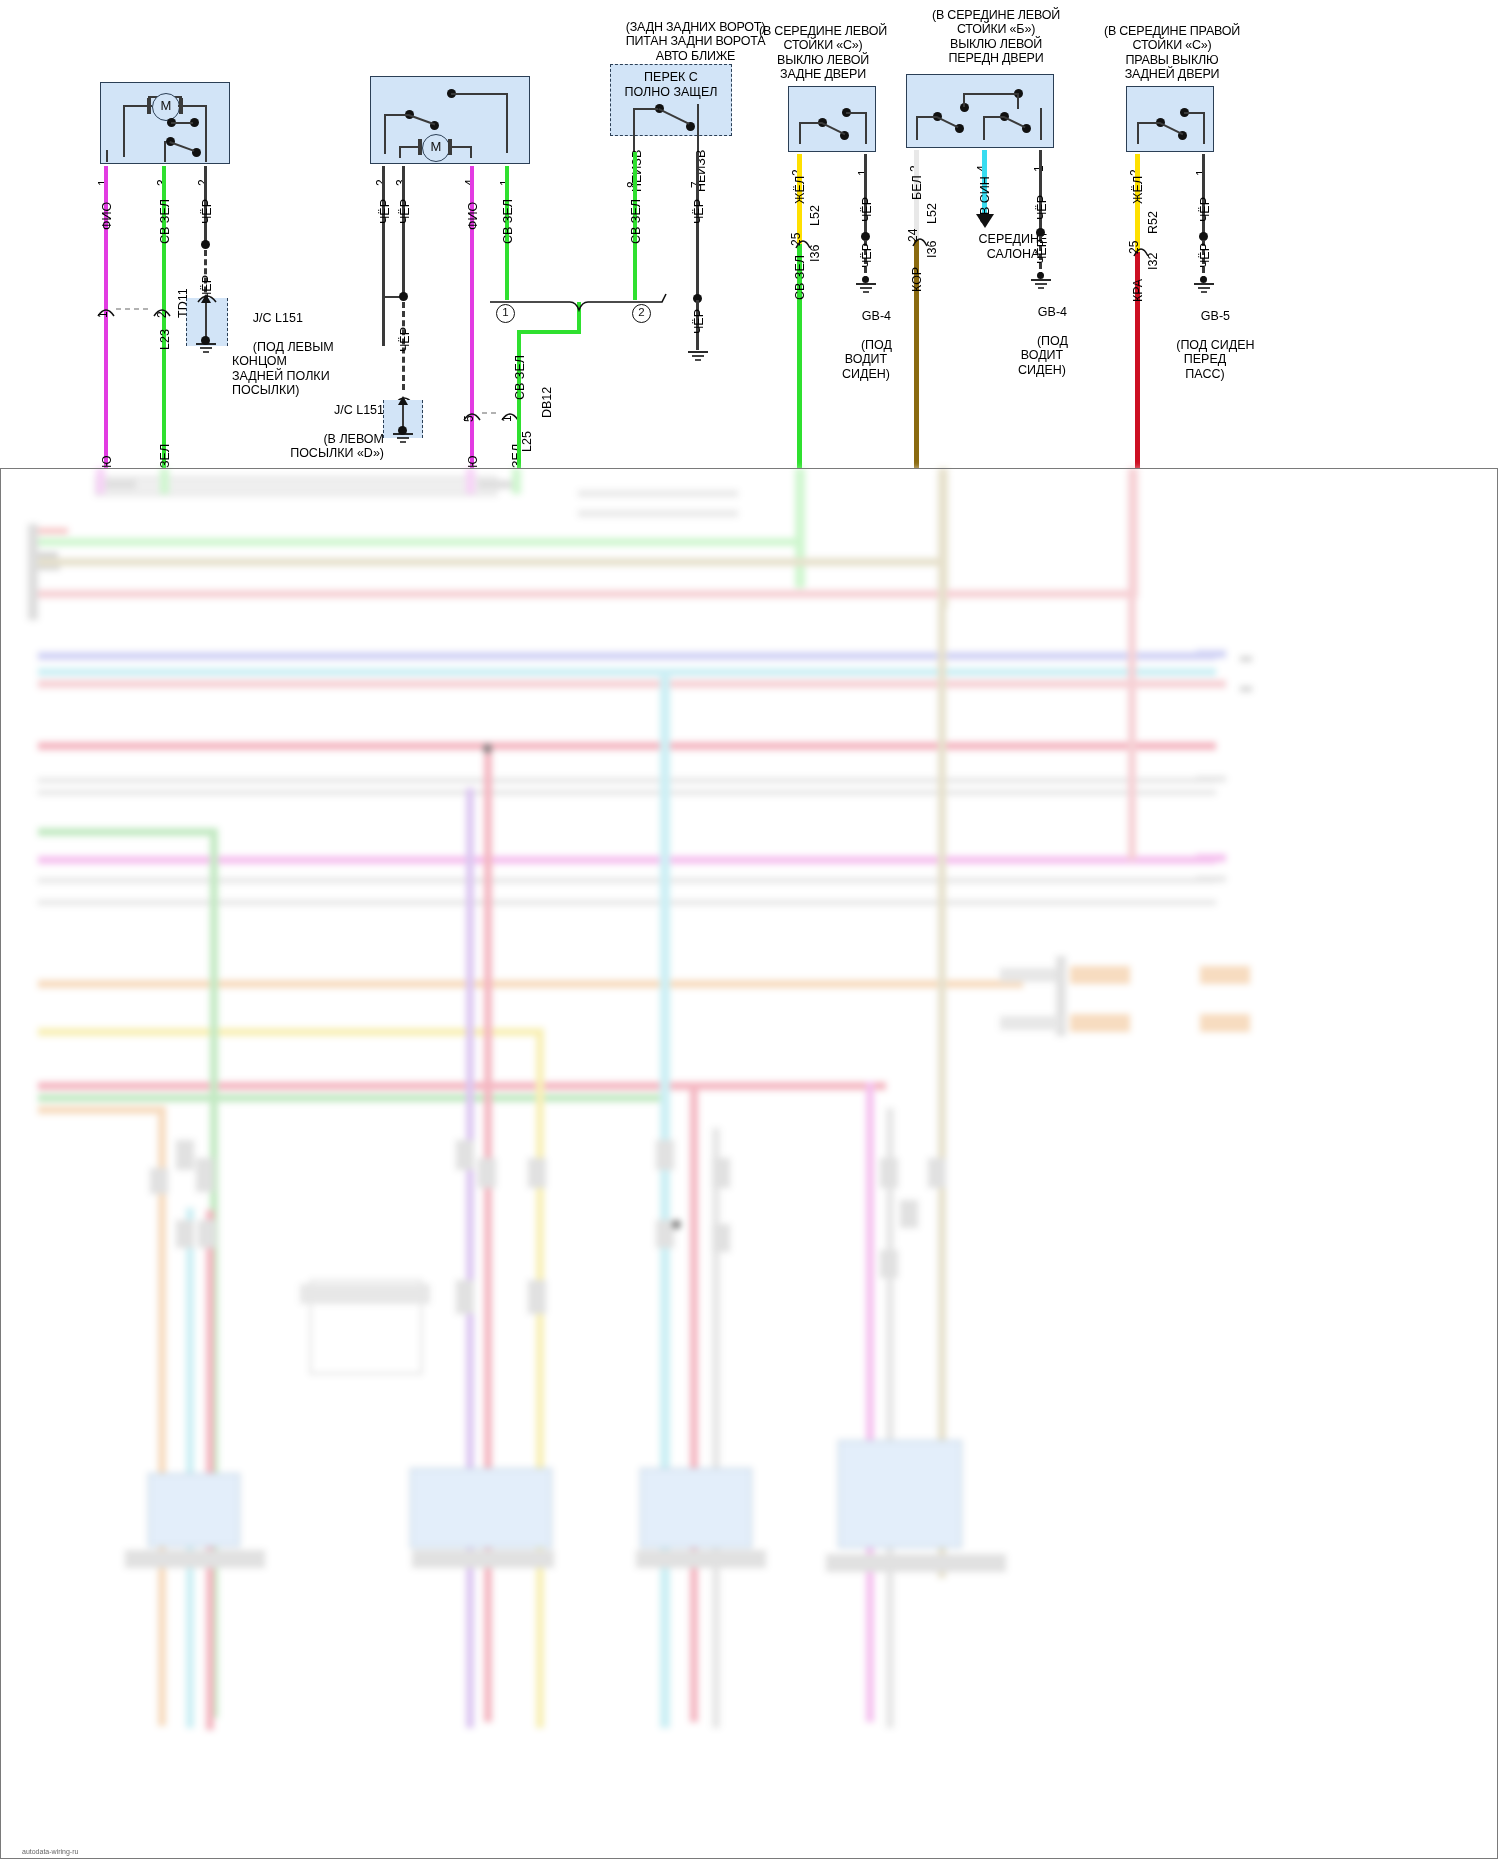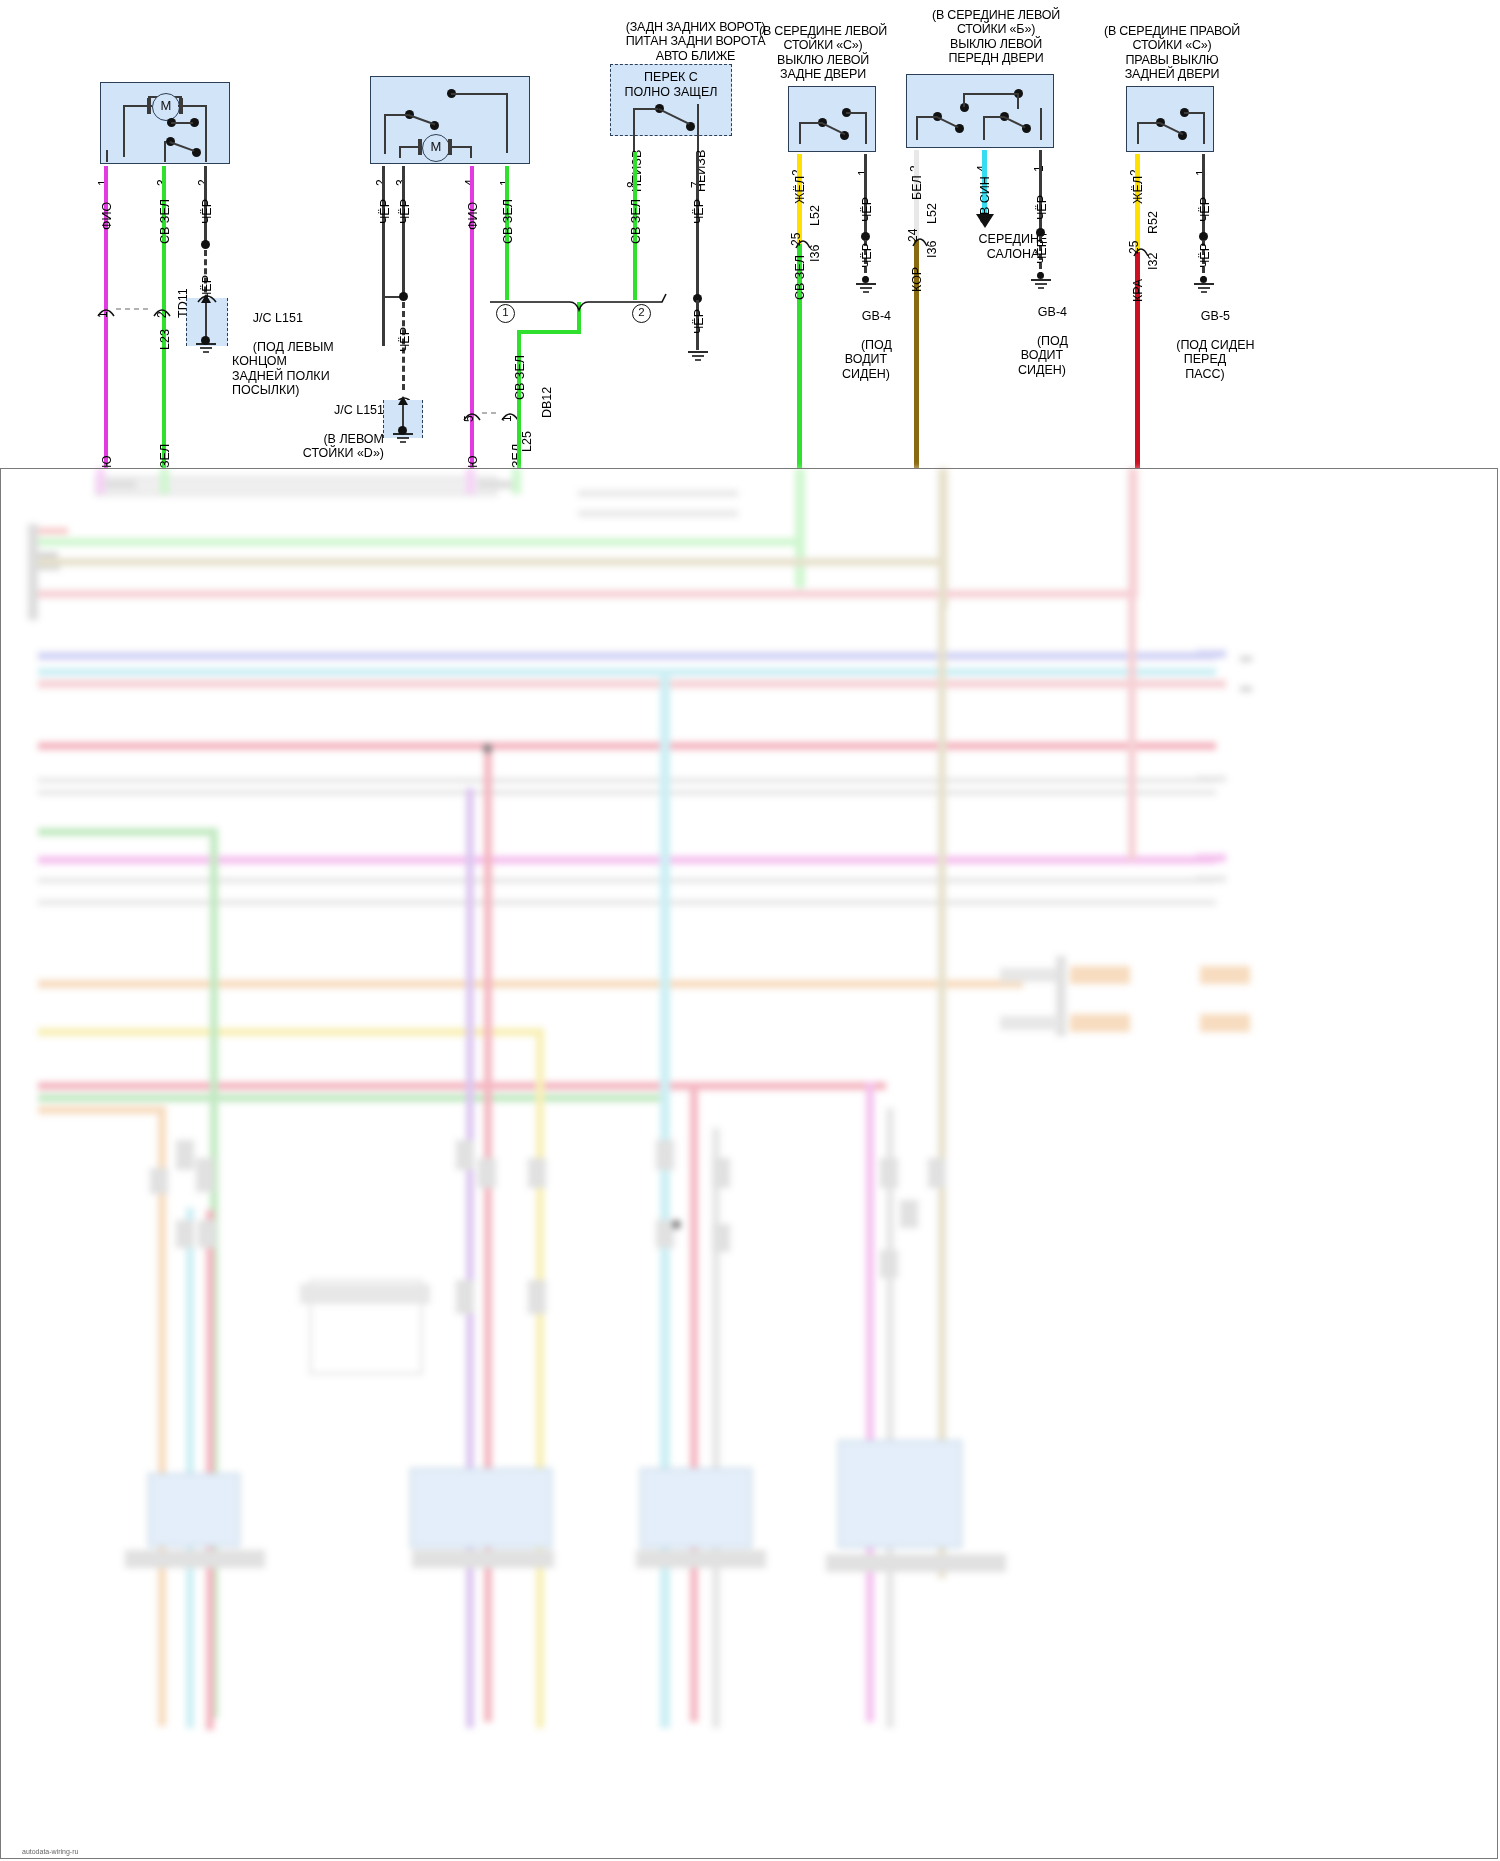--- a/index.html
+++ b/index.html
@@ -166,21 +166,21 @@
       </svg>
     <div class="dot" style="left:398px;top:426px;"></div>
     <svg style="position:absolute;left:391px;top:432px;" width="24" height="14">
       <line x1="2" y1="2" x2="22" y2="2" stroke="#111" stroke-width="1.8"></line>
       <line x1="6" y1="6" x2="18" y2="6" stroke="#111" stroke-width="1.6"></line>
       <line x1="9" y1="10" x2="15" y2="10" stroke="#111" stroke-width="1.5"></line>
     </svg>
     <div class="hlabel" style="left:258px;top:388px;width:126px;text-align:right;">
       <span>J/C L151</span><br>
       <span style="white-space:pre-line;">(В ЛЕВОМ
-СТОЙКИ «D»)</span>
+ПОСЫЛКИ «D»)</span>
     </div>
 
     <div class="num" style="left:462px;top:422px;">5</div>
     <div class="num" style="left:500px;top:422px;">1</div>
     <div class="vlabel" style="left:520px;top:452px;">L25</div>
     <div class="vlabel" style="left:540px;top:418px;">DB12</div>
     <svg style="position:absolute;left:462px;top:404px;" width="60" height="22">
       <path d="M2,16 q8,-12 16,0" fill="none" stroke="#111" stroke-width="1.5"></path>
       <path d="M40,16 q8,-12 16,0" fill="none" stroke="#111" stroke-width="1.5"></path>
       <line x1="20" y1="9" x2="38" y2="9" stroke="#999" stroke-width="1.5" stroke-dasharray="5,4"></line>

